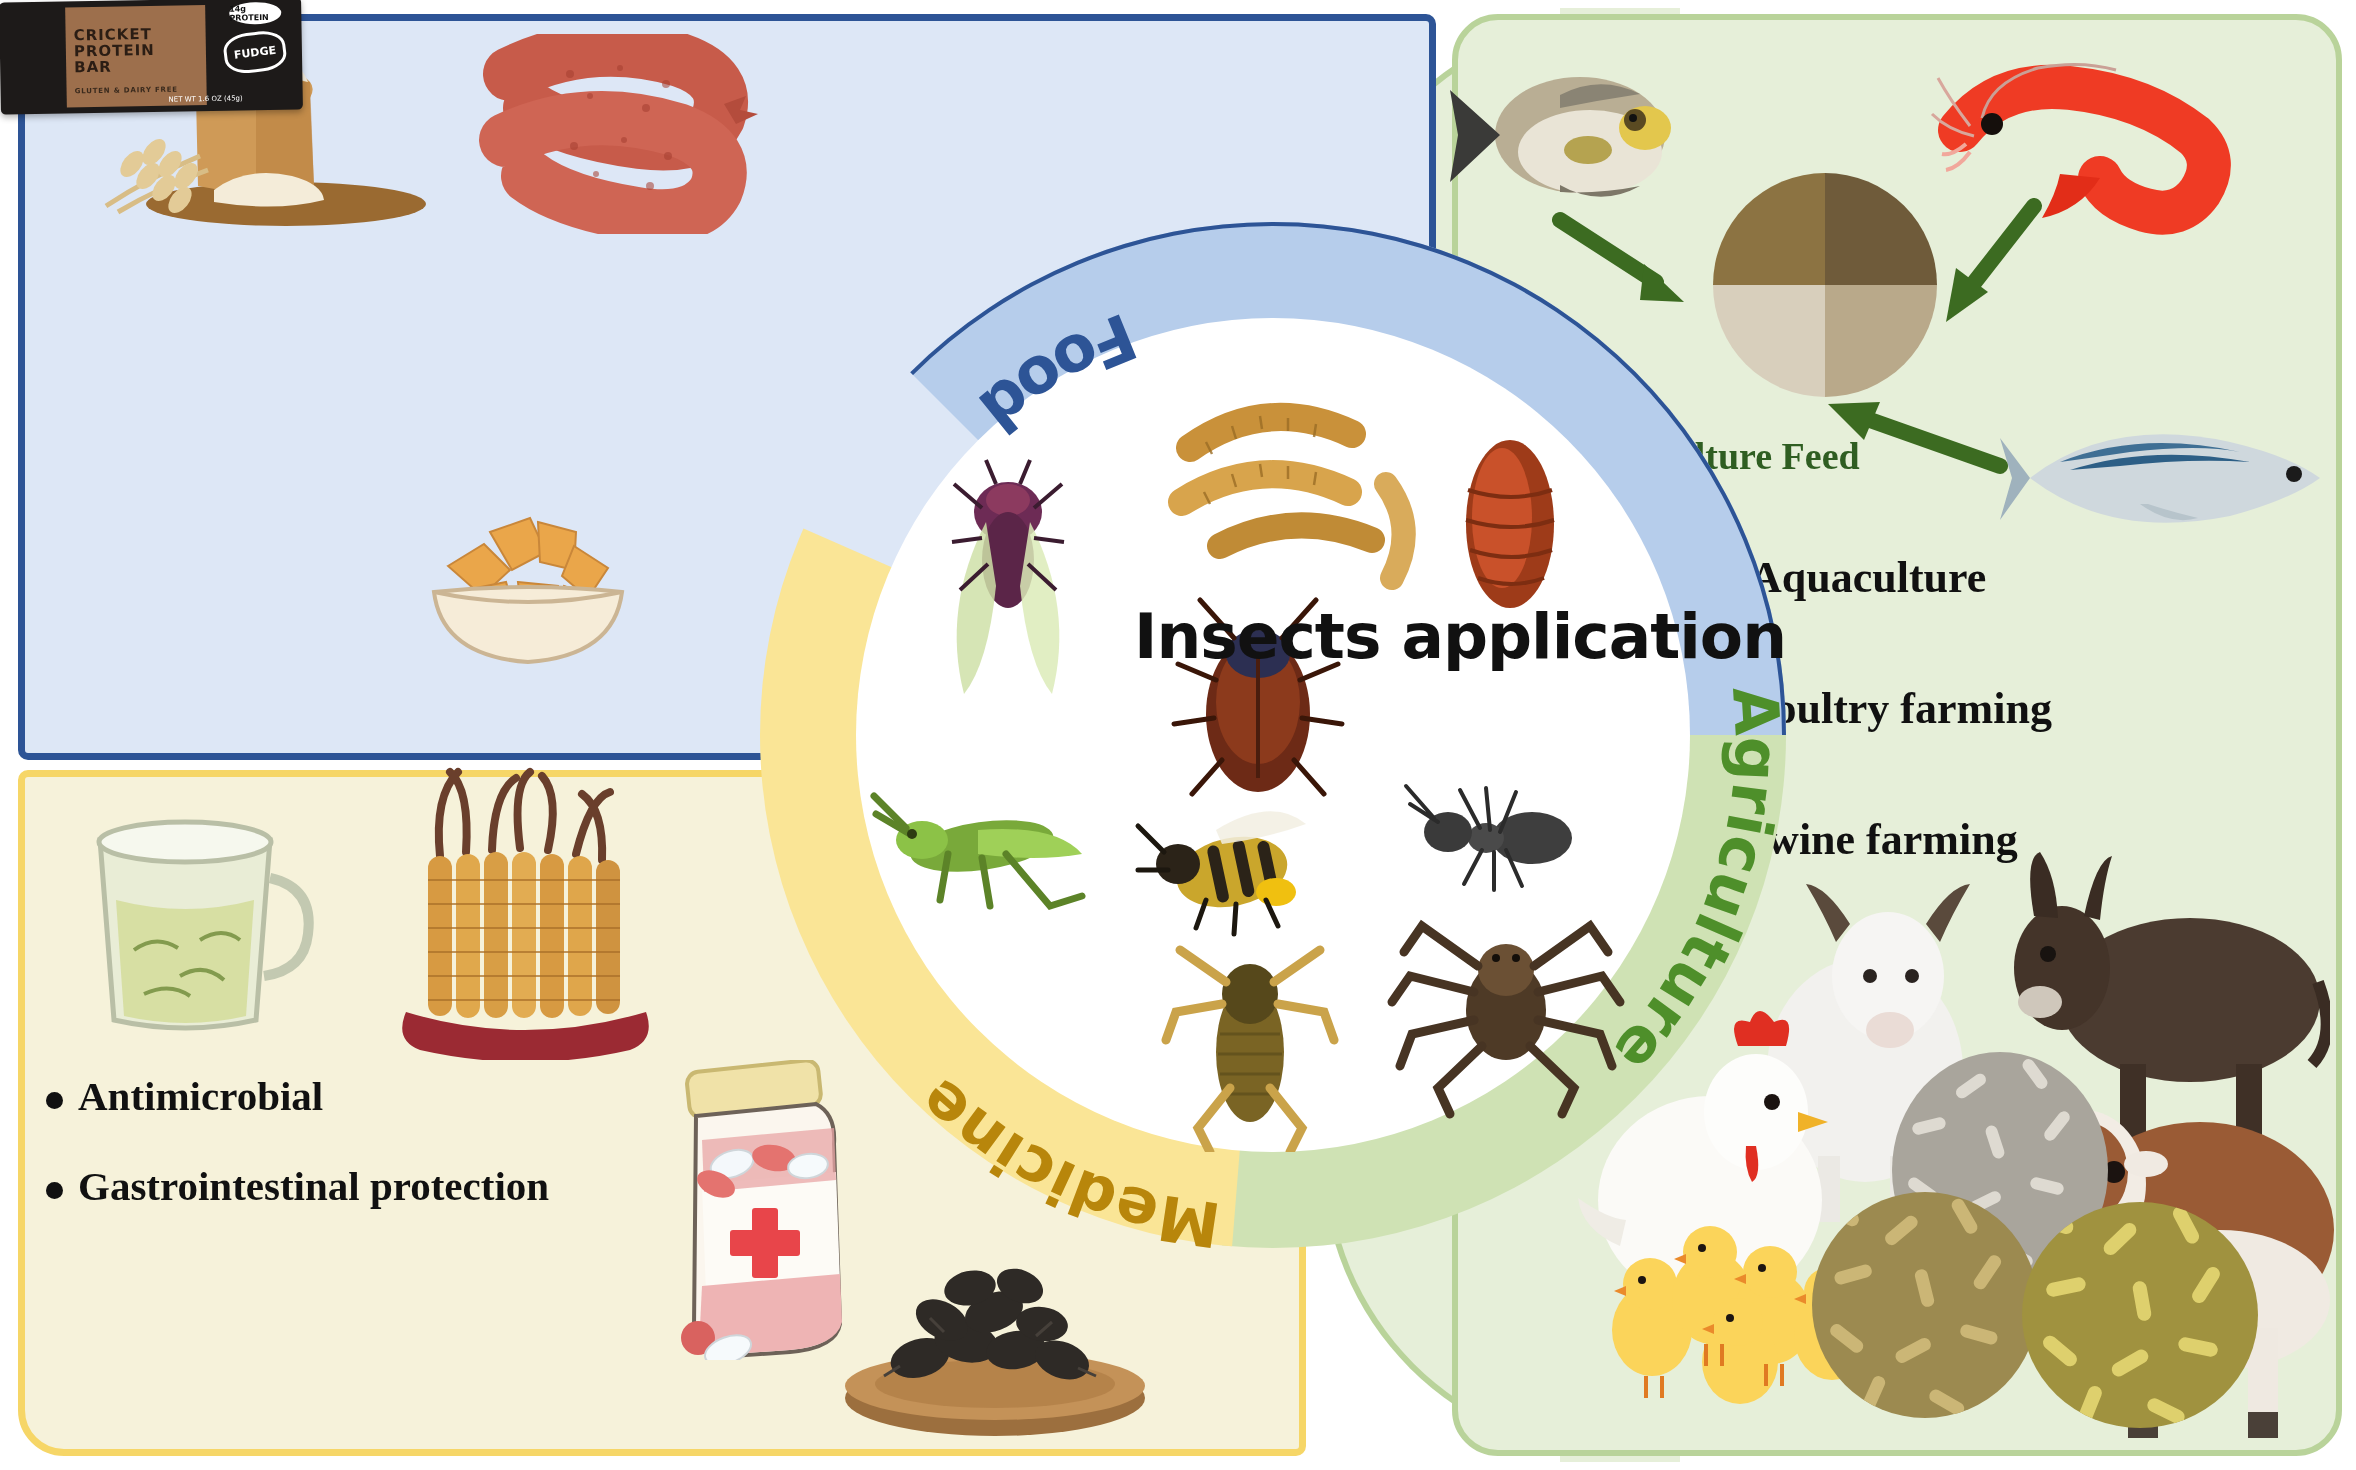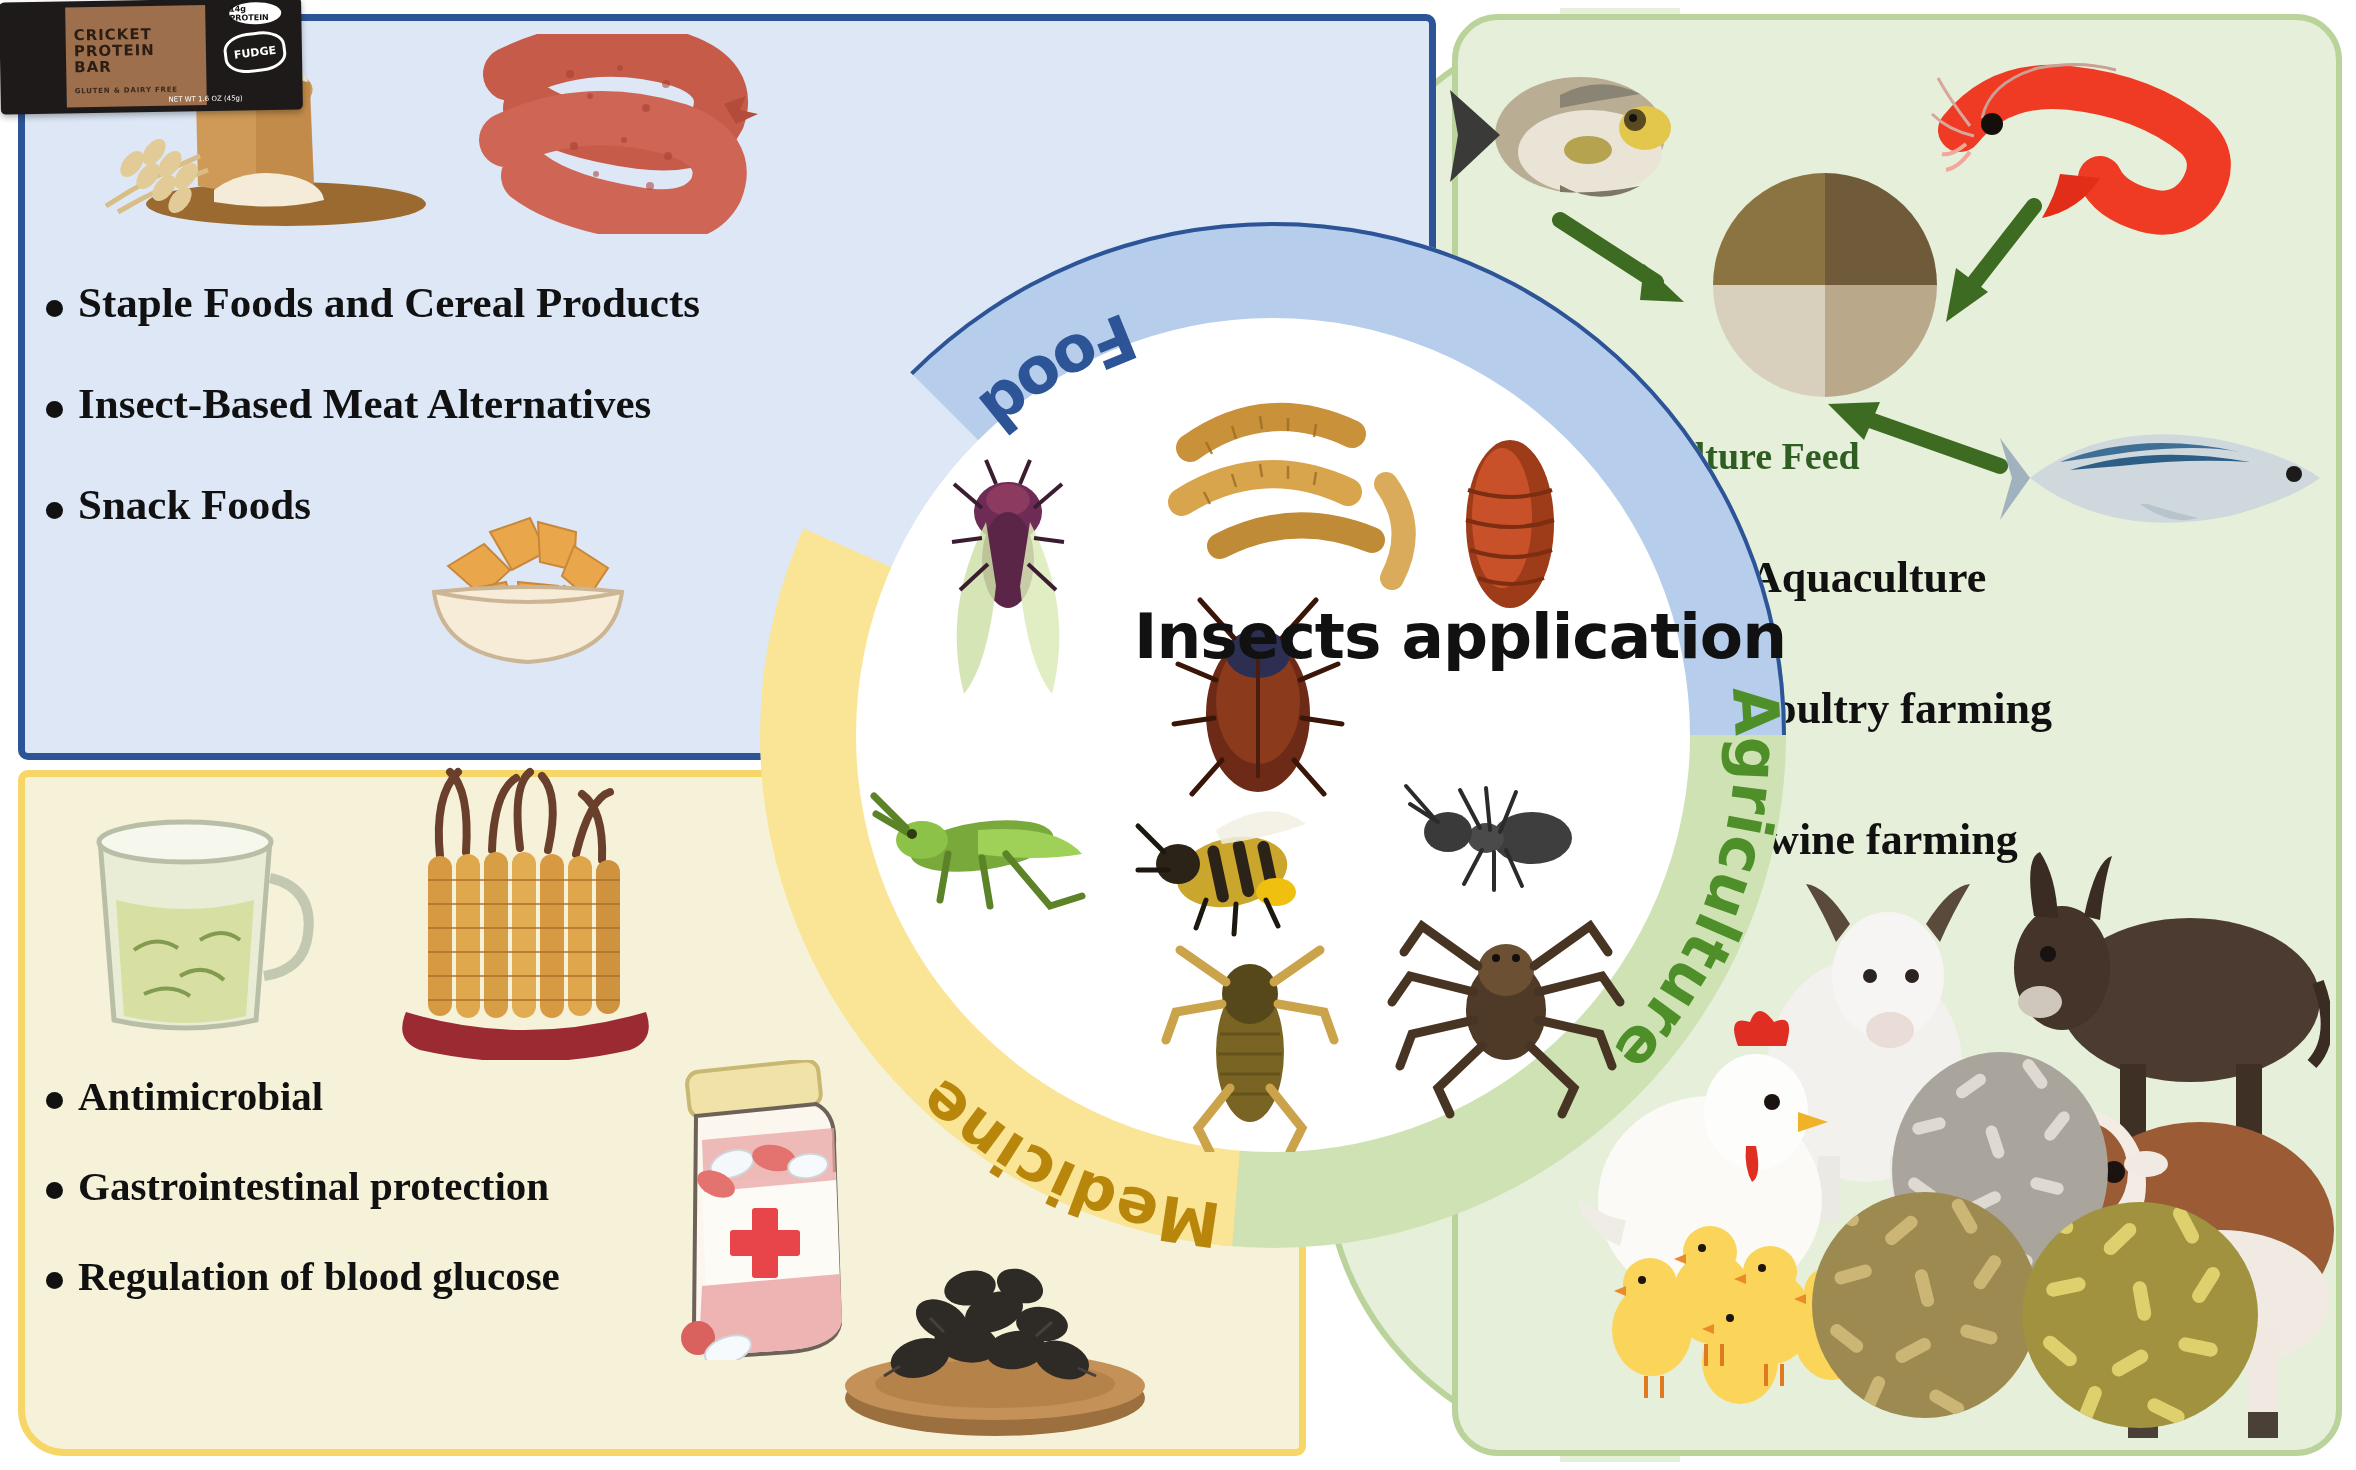--- a/index.html
+++ b/index.html
@@ -410,34 +410,20 @@
       <path d="M88 120 l40 -8 10 34 -38 6 z"></path>
       <path d="M140 112 l40 4 2 36 -38 -4 z"></path>
       <path d="M186 116 l36 14 -12 32 -30 -14 z"></path>
       <path d="M108 148 l36 2 0 26 -34 -2 z"></path>
       <path d="M152 150 l38 -2 6 26 -38 4 z"></path>
     </g>
     <path d="M56 122 Q150 112 244 122 Q236 186 150 192 Q64 186 56 122 Z" fill="#f6ecd8" stroke="#cbb594" stroke-width="4"></path>
     <path d="M56 122 Q150 142 244 122" fill="none" stroke="#cbb594" stroke-width="4"></path>
   </svg>
 
-  <div class="bullets" id="food-bullets">
-    <div class="bullet">
-      <span class="dot"></span>
-      <span>Staple Foods and Cereal Products</span>
-    </div>
-    <div class="bullet">
-      <span class="dot"></span>
-      <span>Insect-Based Meat Alternatives</span>
-    </div>
-    <div class="bullet">
-      <span class="dot"></span>
-      <span>Snack Foods</span>
-    </div>
-  </div>
 
   <div class="panel" id="panel-medicine"></div>
 
   <svg class="img" id="tea-cup" viewBox="0 0 260 250">
     <path d="M40 40 L210 40 L196 220 Q126 236 54 220 Z" fill="#e9edd6" stroke="#b9bfa6" stroke-width="5"></path>
     <path d="M56 100 Q126 118 194 100 L186 216 Q126 230 64 216 Z" fill="#d3dc9a" opacity=".85"></path>
     <g stroke="#6f8b3a" stroke-width="4" fill="none" opacity=".8">
       <path d="M74 150 q22 -16 44 -2"></path>
         <path d="M120 176 q24 -14 44 4"></path>
         <path d="M84 194 q26 -12 46 2"></path>
@@ -513,24 +499,20 @@
   </svg>
 
   <div class="bullets" id="med-bullets">
     <div class="bullet">
       <span class="dot"></span>
       <span>Antimicrobial</span>
     </div>
     <div class="bullet">
       <span class="dot"></span>
       <span>Gastrointestinal protection</span>
-    </div>
-    <div class="bullet">
-      <span class="dot"></span>
-      <span>Regulation of blood glucose</span>
     </div>
   </div>
 
   <div id="donut">
     <div class="ring-seg" id="ring-agri"></div>
     <div class="ring-seg" id="ring-med"></div>
     <div class="ring-seg" id="ring-food"></div>
     <div id="donut-hole"></div>
 
     <svg class="curved" viewBox="0 0 1026 1026">

